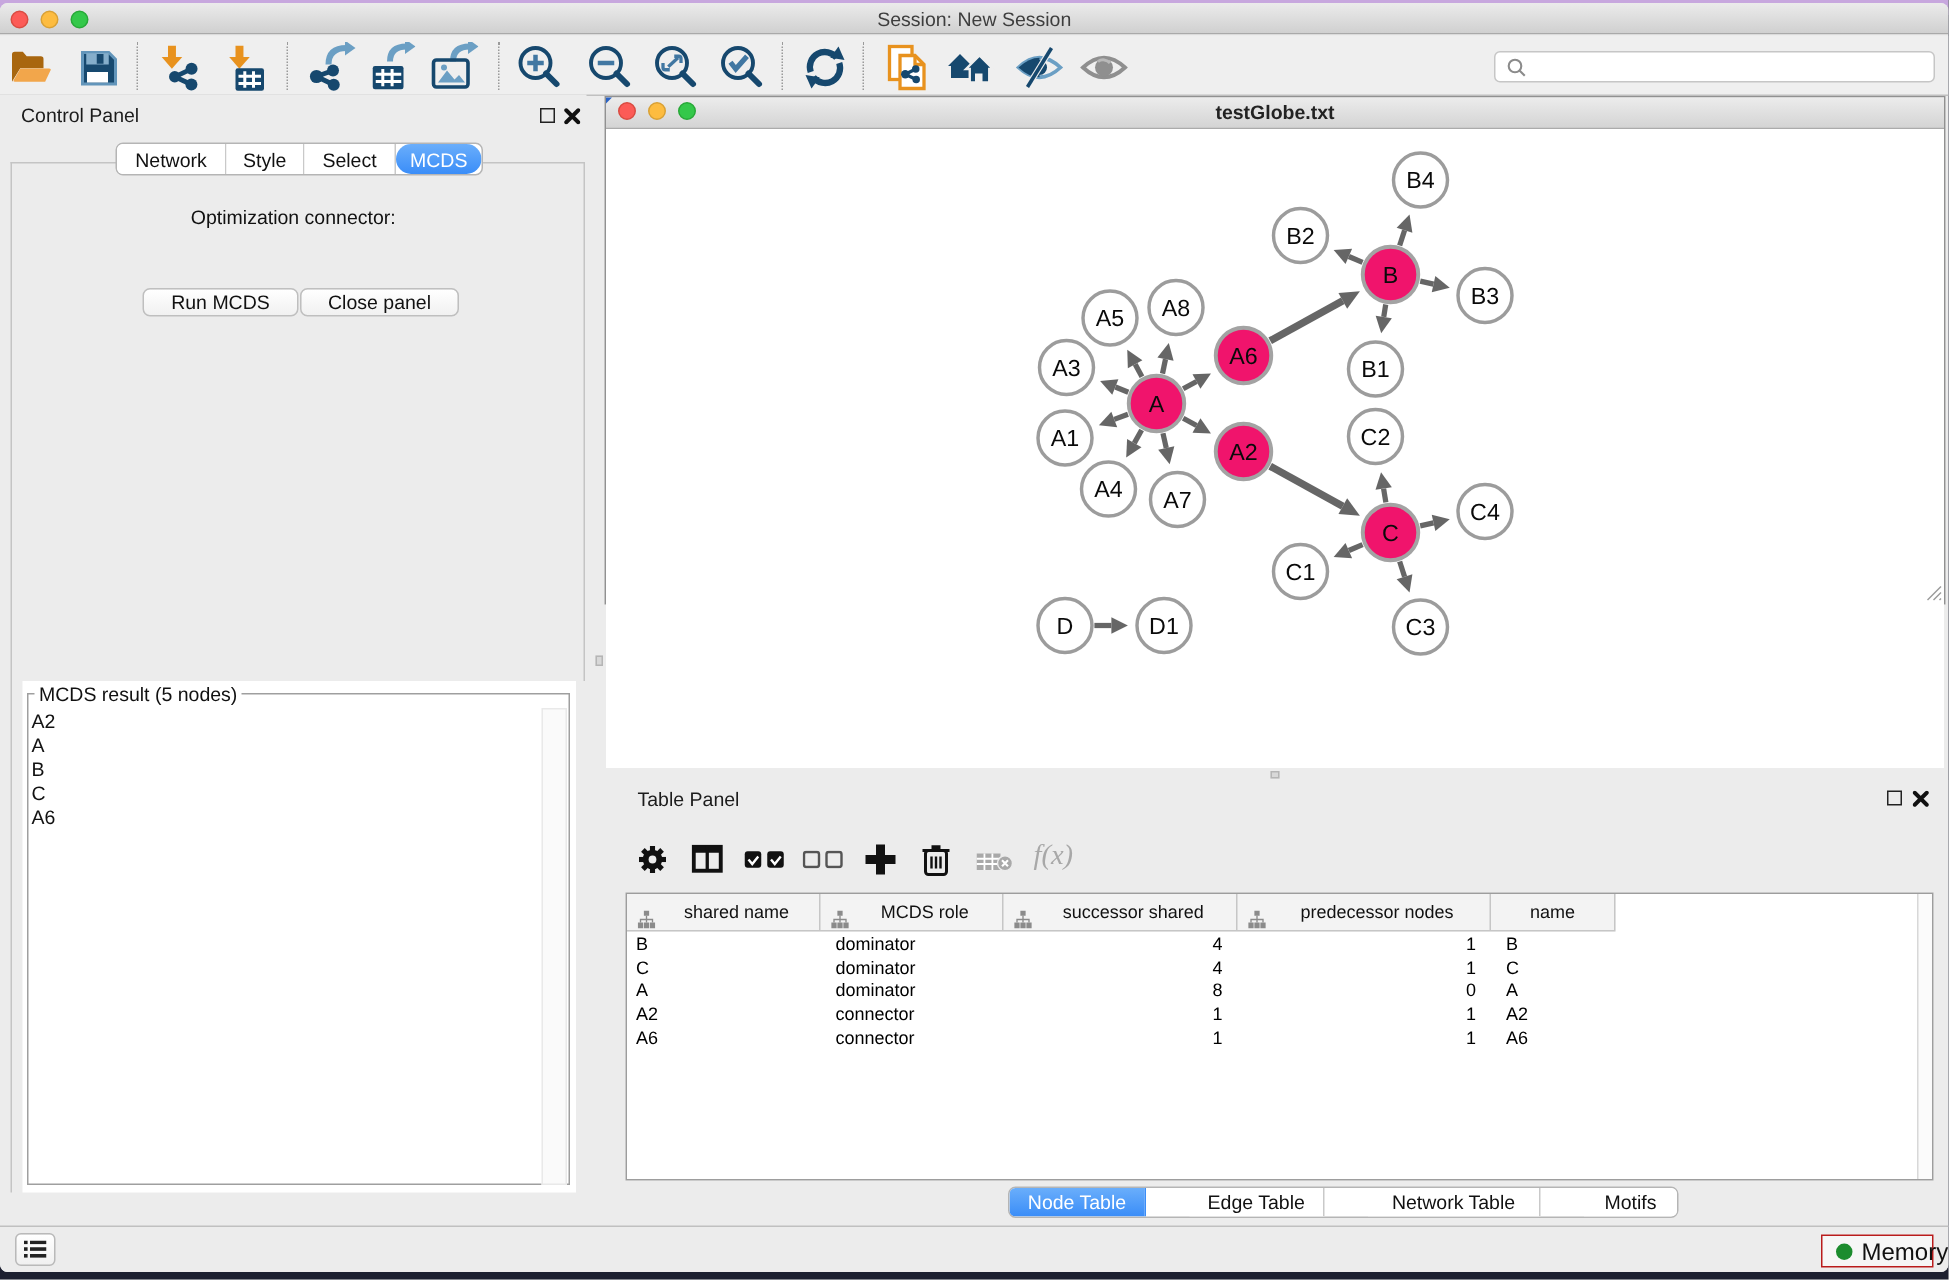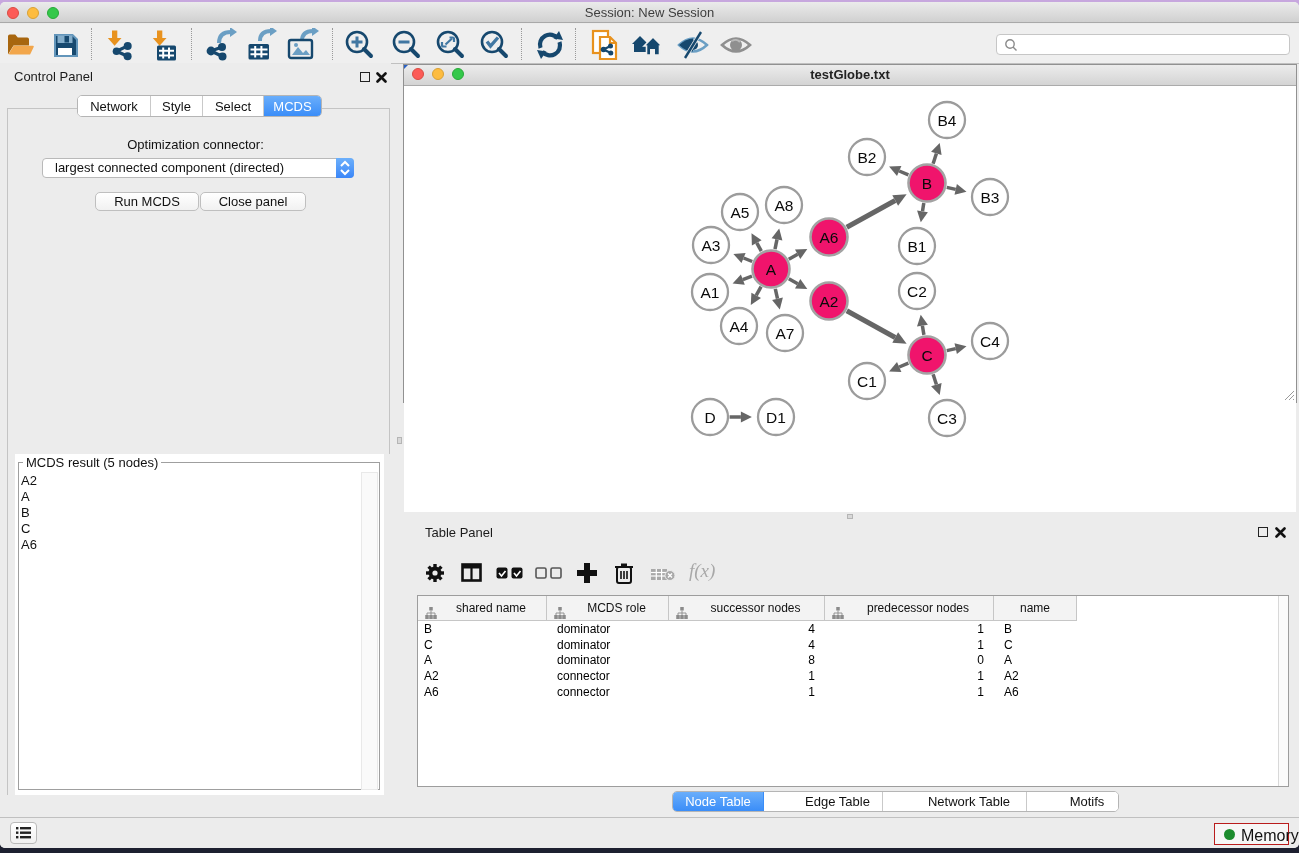--- a/index.html
+++ b/index.html
@@ -168,33 +168,24 @@
  <div class="abs" style="left:360px;top:9px;width:10px;height:10px;border:1.6px solid #222;"></div>
  <svg class="abs" style="left:376px;top:9px" width="11" height="11" viewBox="0 0 11 11">
    <path d="M1.5 1.5 L9.5 9.5 M9.5 1.5 L1.5 9.5" stroke="#111" stroke-width="2.6" stroke-linecap="round"></path>
       </svg>
 
  <div class="abs" style="left:7px;top:45px;width:383px;height:346px;border:1px solid #c4c4c4;border-bottom:none;background:#ececec;"></div>
  <div class="seg" style="left:77px;top:32px;height:22px;">
    <div style="width:73px;line-height:21px;">Network</div>
    <div style="width:52px;line-height:21px;">Style</div>
    <div style="width:61px;line-height:21px;">Select</div>
-   <div class="sel" style="width:57px;line-height:21px;">MCDS</div>
+   <div class="sel" style="width:57px;line-height:21px;border-radius:10px;">MCDS</div>
  </div>
 
  <div class="abs" style="left:0;top:74px;width:391px;text-align:center;font-size:13px;color:#111;">Optimization connector:</div>
- <div class="abs" style="left:42px;top:95px;width:312px;height:20px;background:#fff;border:1px solid #b9b9b9;border-radius:4px;">
-   <div class="abs" style="left:12px;top:0;line-height:18px;font-size:13px;color:#111;">largest connected component (directed)</div>
-   <div class="abs" style="right:-1px;top:-1px;width:18px;height:20px;border-radius:0 4px 4px 0;background:linear-gradient(#6db0fb,#3a86f8);">
-     <svg width="18" height="20" viewBox="0 0 18 20">
-            <path d="M5 8 l4-4 4 4" fill="none" stroke="#fff" stroke-width="2"></path>
-     <path d="M5 12 l4 4 4-4" fill="none" stroke="#fff" stroke-width="2"></path>
-          </svg>
-   </div>
- </div>
  <div class="btn" style="left:95px;top:129px;width:104px;height:19px;line-height:17px;">Run MCDS</div>
  <div class="btn" style="left:200px;top:129px;width:106px;height:19px;line-height:17px;">Close panel</div>
 
  <div class="abs" style="left:15px;top:391px;width:369px;height:341px;background:#fff;"></div>
  <div class="abs" style="left:7px;top:391px;width:1px;height:341px;background:#c4c4c4;"></div>
  <div class="abs" style="left:18px;top:399px;width:362px;height:328px;border:1px solid #9f9f9f;"></div>
  <div class="abs" style="left:23px;top:392px;font-size:13px;color:#111;background:#fff;padding:0 3px;">MCDS result (5 nodes)</div>
  <div class="abs" style="left:21px;top:410px;font-size:13px;color:#111;line-height:16px;">A2<br>A<br>B<br>C<br>A6</div>
  <div class="abs" style="left:361px;top:409px;width:17px;height:318px;background:#fafafa;border:1px solid #e9e9e9;"></div>
 </div>
@@ -394,21 +385,21 @@
 <div class="abs" style="left:251px;top:0;width:156px;height:24px;border-right:1px solid #c6c6c6;font-size:12px;color:#111;line-height:24px;">
             <span style="position:absolute;left:7px;top:6px;"><svg width="12" height="12" viewBox="0 0 12 12" style="vertical-align:-1px">
                 <g fill="#8b8b8b">
                   <rect x="4.25" y="0" width="3.5" height="3.5"></rect>
                   <rect x="0.25" y="8" width="3.5" height="4"></rect>
                   <rect x="4.25" y="8" width="3.5" height="4"></rect>
                   <rect x="8.25" y="8" width="3.5" height="4"></rect>
                 </g>
                 <path d="M6 3.5 v2.5 M2 8 v-2 h8 v2 M6 6 v2" stroke="#8b8b8b" stroke-width="0.9" fill="none"></path>
               </svg></span>
-            <div style="padding-left:18px;text-align:center;">successor nodes</div>
+            <div style="padding-left:18px;text-align:center;">successor shared</div>
           </div>
 <div class="abs" style="left:407px;top:0;width:169px;height:24px;border-right:1px solid #c6c6c6;font-size:12px;color:#111;line-height:24px;">
             <span style="position:absolute;left:7px;top:6px;"><svg width="12" height="12" viewBox="0 0 12 12" style="vertical-align:-1px">
                 <g fill="#8b8b8b">
                   <rect x="4.25" y="0" width="3.5" height="3.5"></rect>
                   <rect x="0.25" y="8" width="3.5" height="4"></rect>
                   <rect x="4.25" y="8" width="3.5" height="4"></rect>
                   <rect x="8.25" y="8" width="3.5" height="4"></rect>
                 </g>
                 <path d="M6 3.5 v2.5 M2 8 v-2 h8 v2 M6 6 v2" stroke="#8b8b8b" stroke-width="0.9" fill="none"></path>

